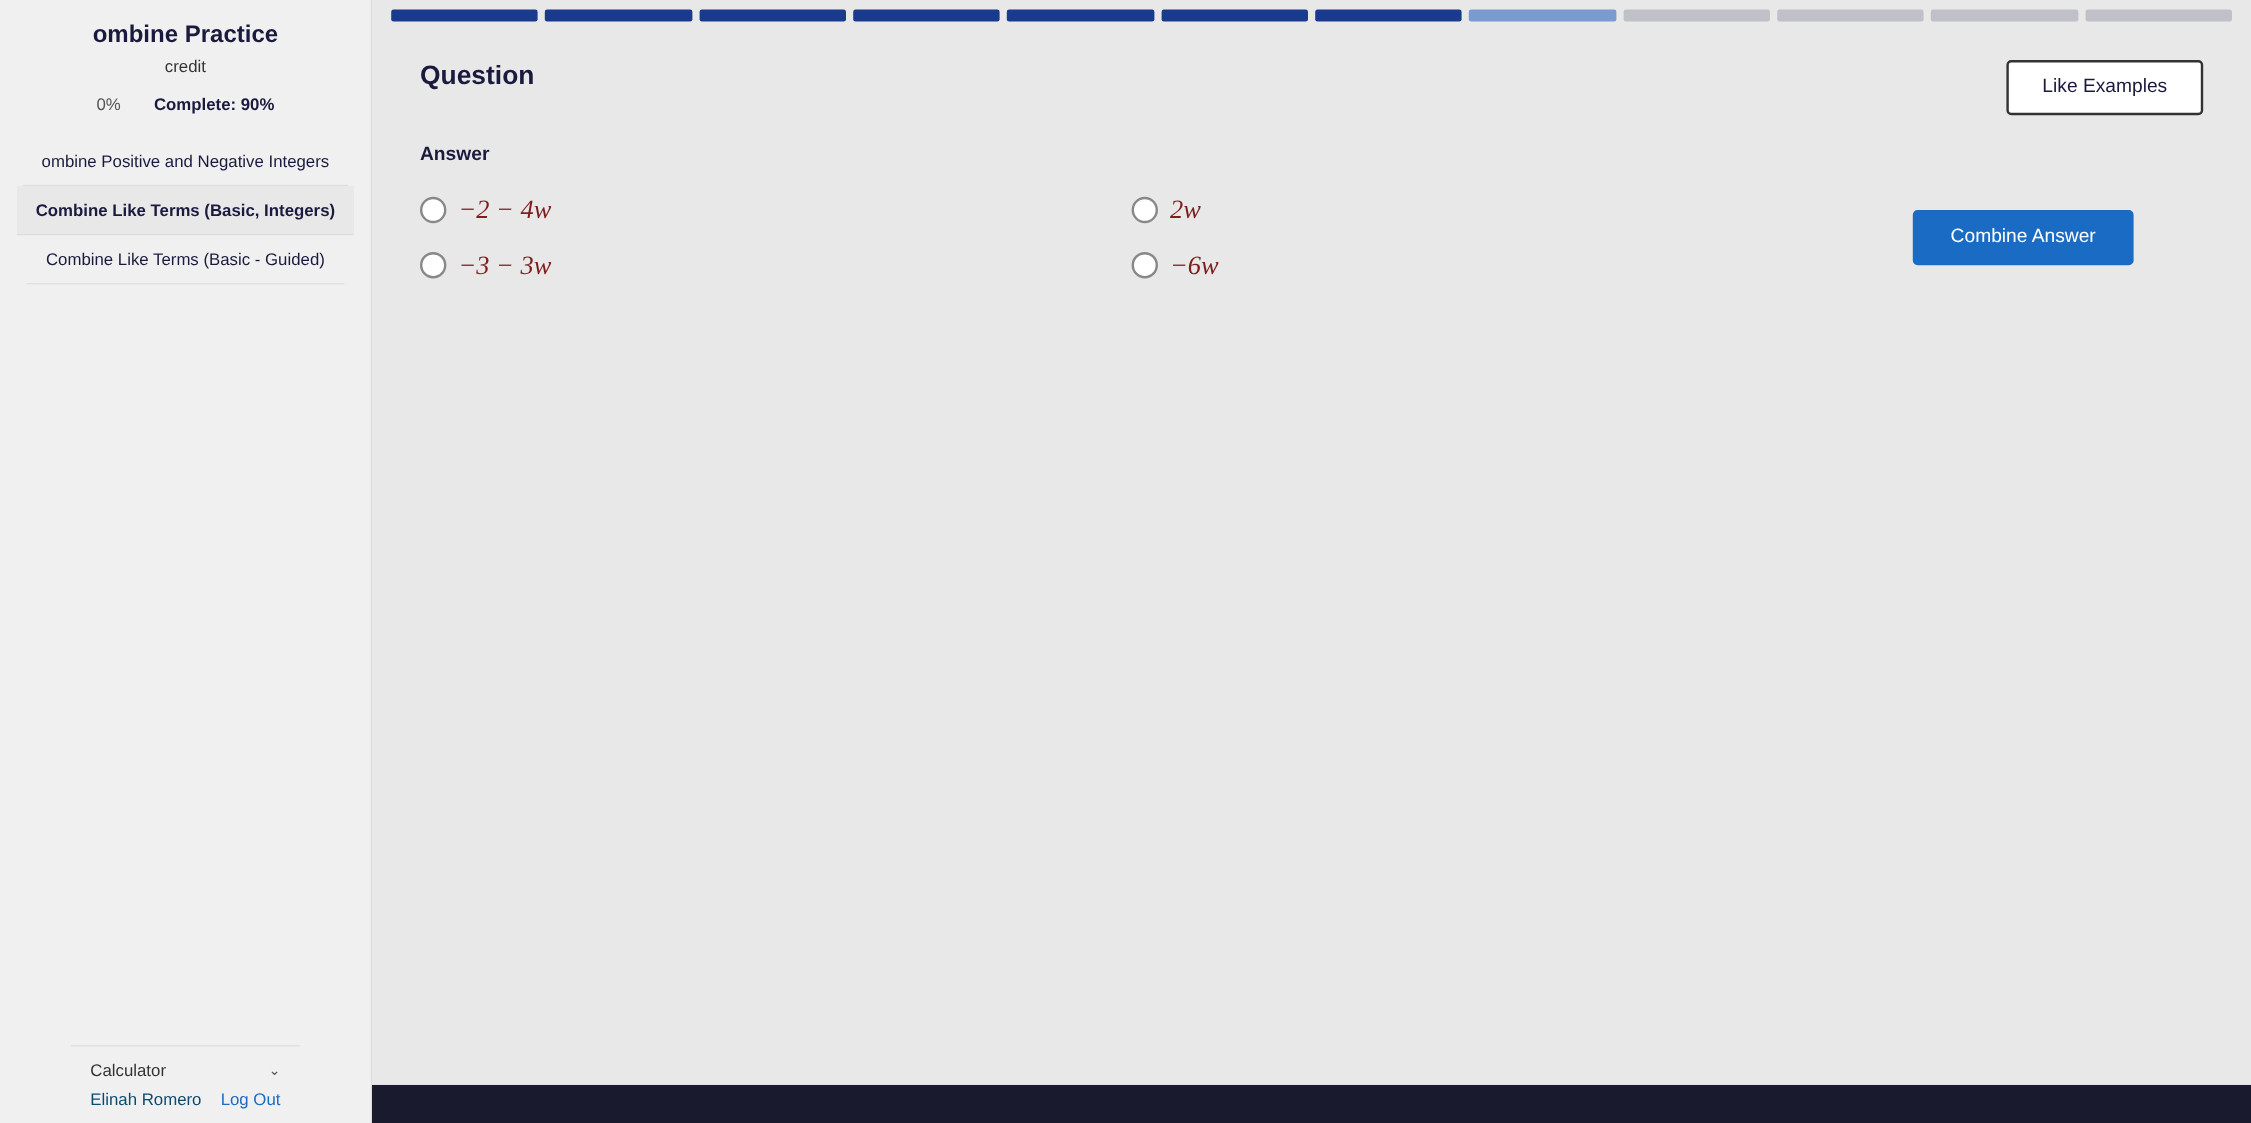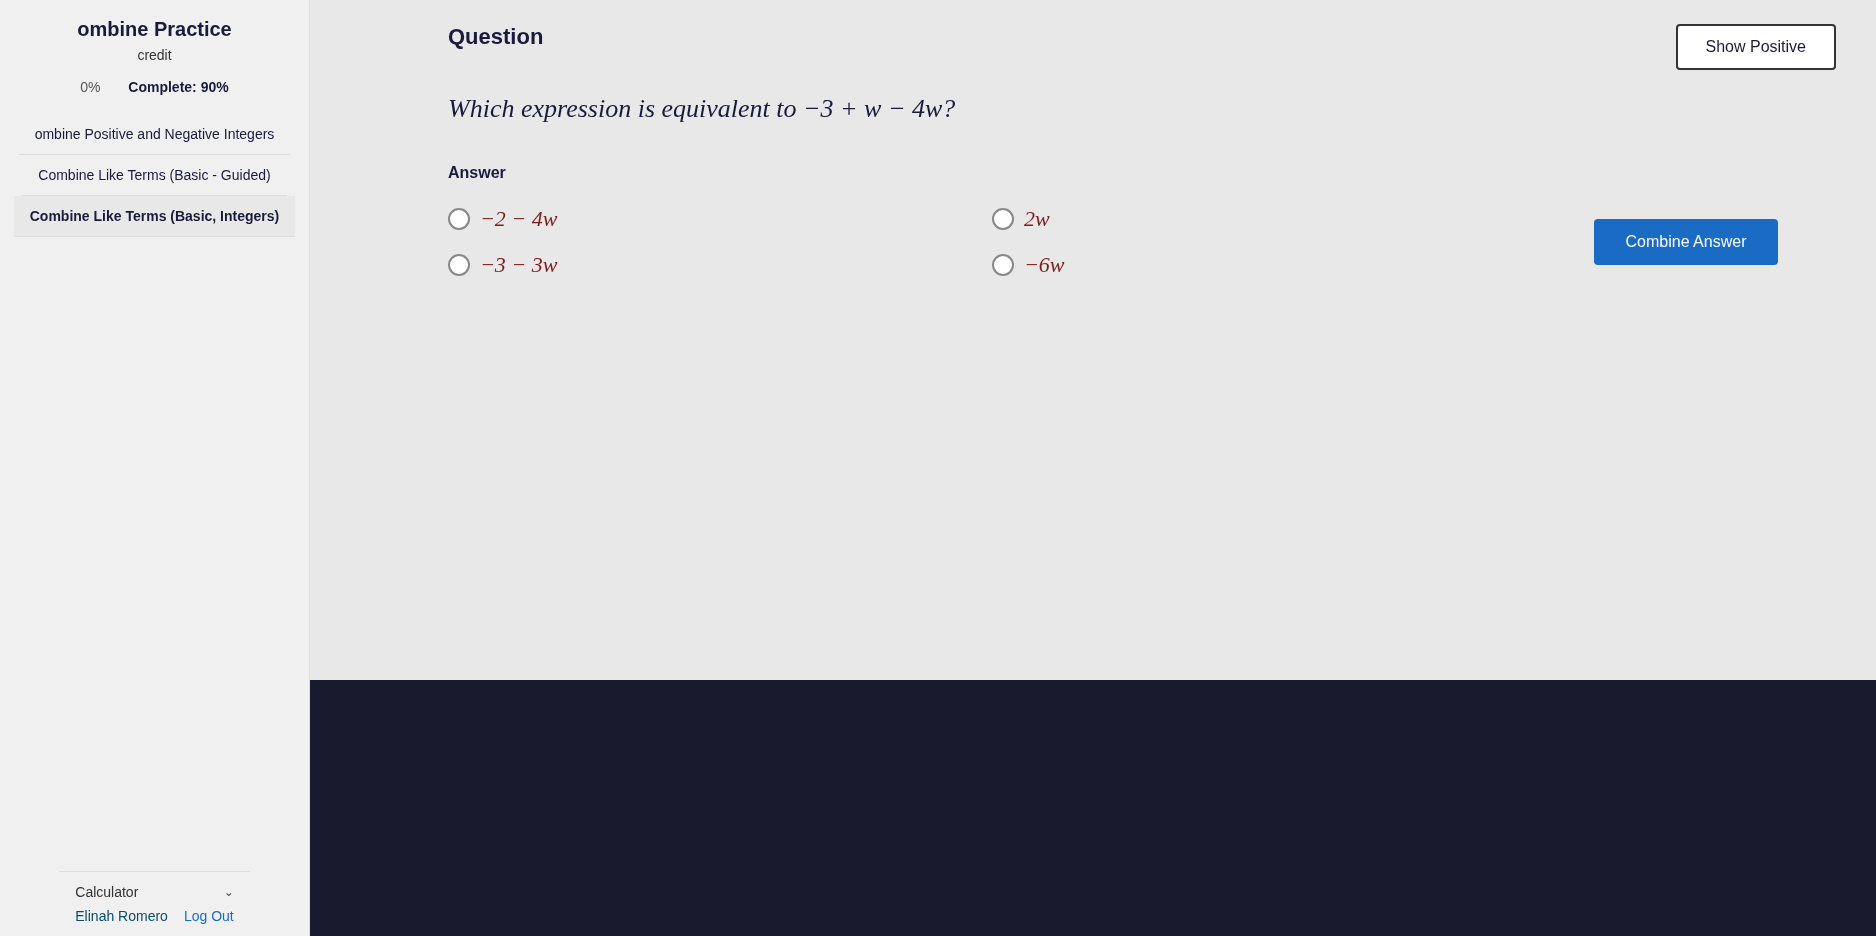--- a/index.html
+++ b/index.html
@@ -129,21 +129,22 @@
       color: #1a6bc4;
       cursor: pointer;
       text-decoration: none;
     }
 
     
     .main-content {
       flex: 1;
       background: #e8e8e8;
       display: flex;
-      height: 680px;
+      flex-direction: column;
+      height: 904px;
     }
 
     
     .top-progress-bar {
       display: flex;
       gap: 6px;
       padding: 8px 16px 8px 16px;
       background: #e8e8e8;
       align-items: center;
     }
@@ -284,25 +285,25 @@
       <div class="progress-bar-fill" style="width:90%"></div>
     </div>
     <span class="progress-label-right">Complete: 90%</span>
   </div>
 
   <div class="sidebar-divider"></div>
 
   <div class="sidebar-nav-item">
     <span>ombine Positive and Negative Integers</span>
   </div>
+  <div class="sidebar-nav-item active">
+    <span>Combine Like Terms (Basic, Integers)</span>
+  </div>
   <div class="sidebar-nav-item">
     <span>Combine Like Terms (Basic - Guided)</span>
-  </div>
-  <div class="sidebar-nav-item active">
-    <span>Combine Like Terms (Basic, Integers)</span>
   </div>
 
   <div class="sidebar-bottom">
     <div class="calculator-row">
       <span>Calculator</span>
       <span class="chevron-down">⌄</span>
     </div>
     <div class="user-row">
       <span class="user-name">Elinah Romero</span>
       <a class="logout-link">Log Out</a>
@@ -324,26 +325,23 @@
     <div class="progress-segment empty"></div>
     <div class="progress-segment empty"></div>
     <div class="progress-segment empty"></div>
     <div class="progress-segment empty"></div>
   </div>
 
   <div class="question-area">
 
     <div class="question-header-row">
       <span class="question-label">Question</span>
-      <button class="show-examples-btn">Show Positive</button>
-    </div>
-
-    <div class="question-text">
-      Which expression is equivalent to −3 + <i>w</i> − 4<i>w</i>?
-    </div>
+      <button class="show-examples-btn">Like Examples</button>
+    </div>
+
 
     <div class="answer-label">Answer</div>
 
     <div class="answer-options">
 
       <div class="answer-option">
         <div class="radio-circle"></div>
         <span class="option-text">−2 − 4<i>w</i></span>
       </div>
 

